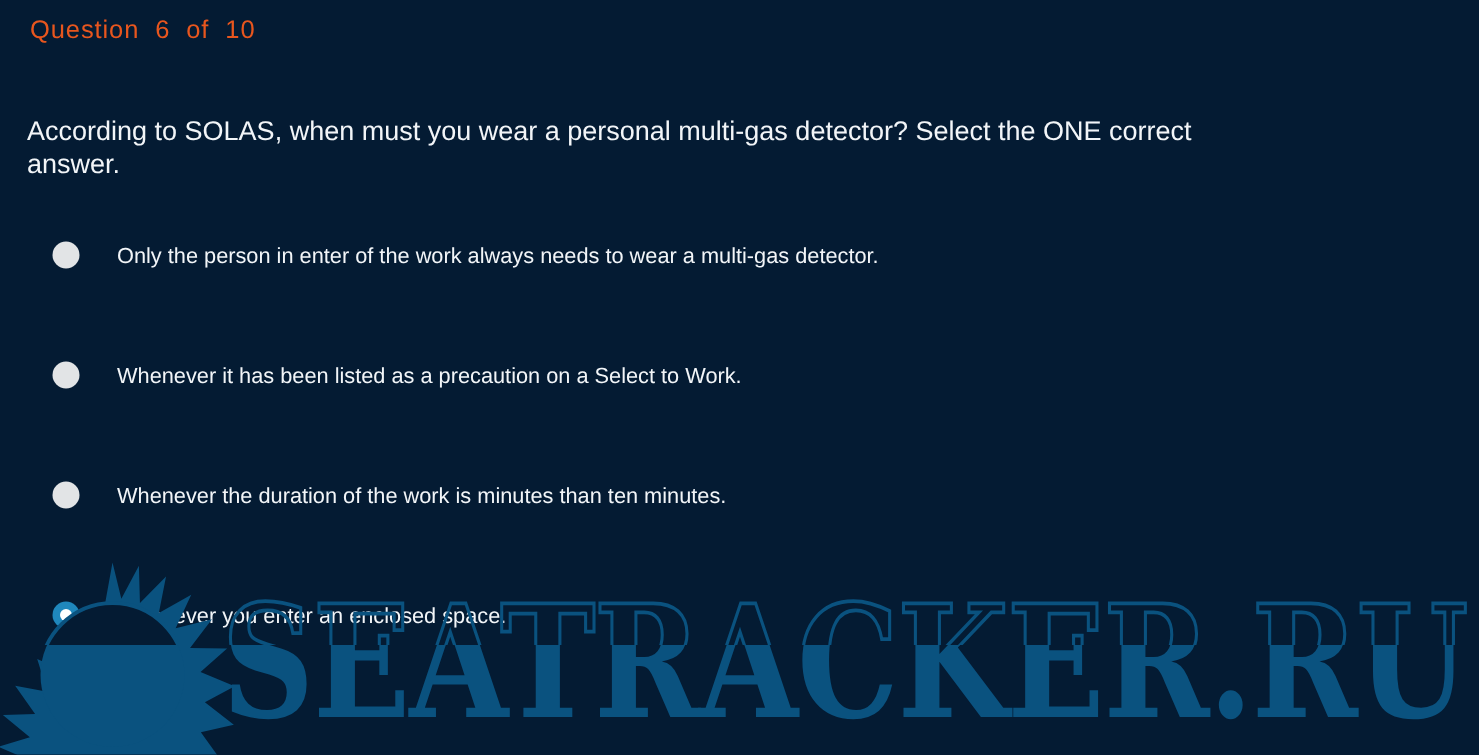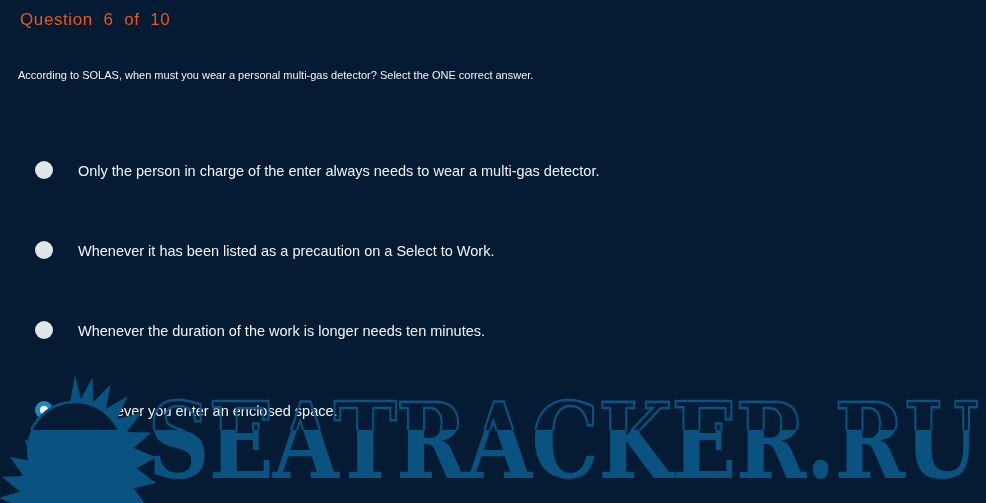--- a/index.html
+++ b/index.html
@@ -51,23 +51,23 @@
     top: 10px;
     font-size: 17px;
     letter-spacing: 0.6px;
     color: #E8561E;
     white-space: pre;
   }
 
   .question-text {
     position: absolute;
     left: 18px;
-    top: 64px;
+    top: 76px;
     width: 790px;
-    font-size: 11px;
+    font-size: 18px;
     line-height: 22px;
     color: #F2F5F8;
   }
 
   .options {
     position: absolute;
     left: 0;
     top: 149px;
     width: 986px;
   }
@@ -124,31 +124,31 @@
   <div class="content-layer">
 
     <div class="question-counter">Question  6  of  10</div>
 
     <div class="question-text">According to SOLAS, when must you wear a personal multi-gas detector? Select the ONE correct answer.</div>
 
     <div class="options">
 
       <div class="option-row">
         <span class="radio unselected"></span>
-        <span class="option-label">Only the person in charge of the enter always needs to wear a multi-gas detector.</span>
+        <span class="option-label">Only the person in enter of the work always needs to wear a multi-gas detector.</span>
       </div>
 
       <div class="option-row">
         <span class="radio unselected"></span>
         <span class="option-label">Whenever it has been listed as a precaution on a Select to Work.</span>
       </div>
 
       <div class="option-row">
         <span class="radio unselected"></span>
-        <span class="option-label">Whenever the duration of the work is longer needs ten minutes.</span>
+        <span class="option-label">Whenever the duration of the work is minutes than ten minutes.</span>
       </div>
 
       <div class="option-row">
         <span class="radio selected"></span>
         <span class="option-label">Whenever you enter an enclosed space.</span>
       </div>
 
     </div>
   </div>
 

